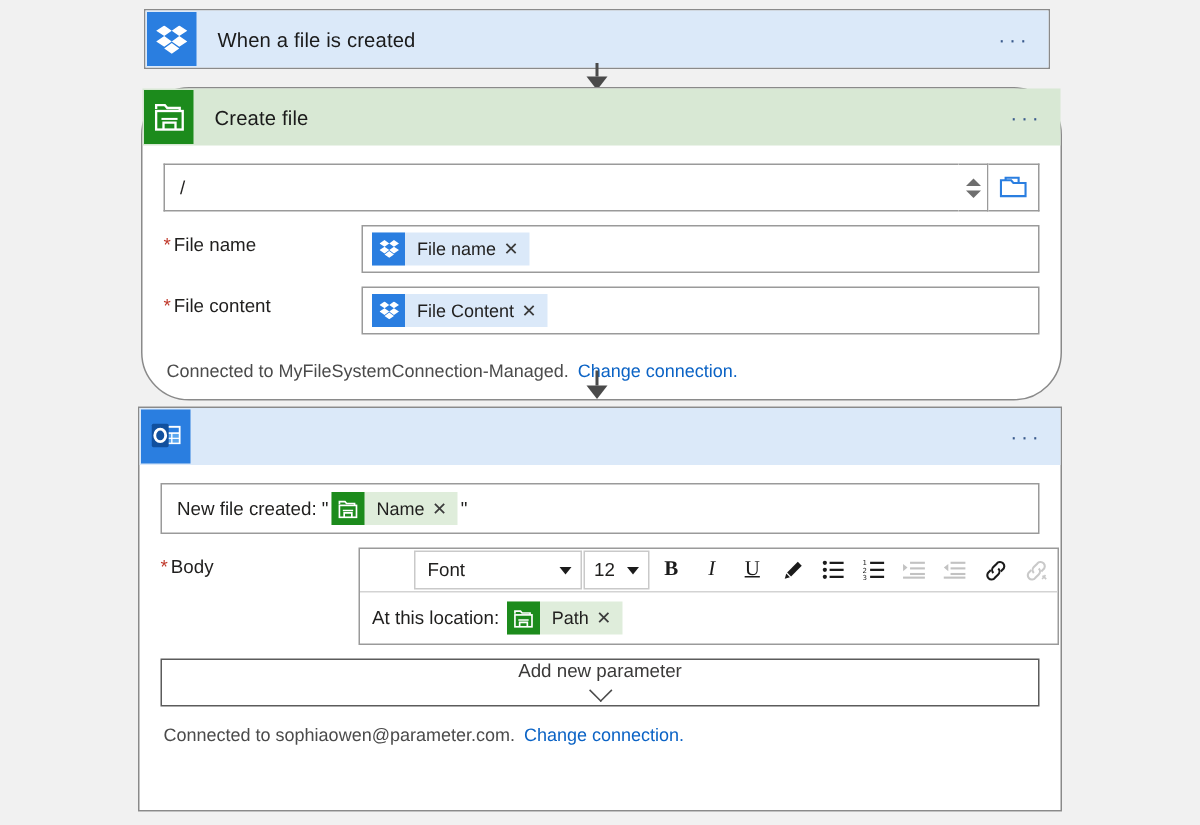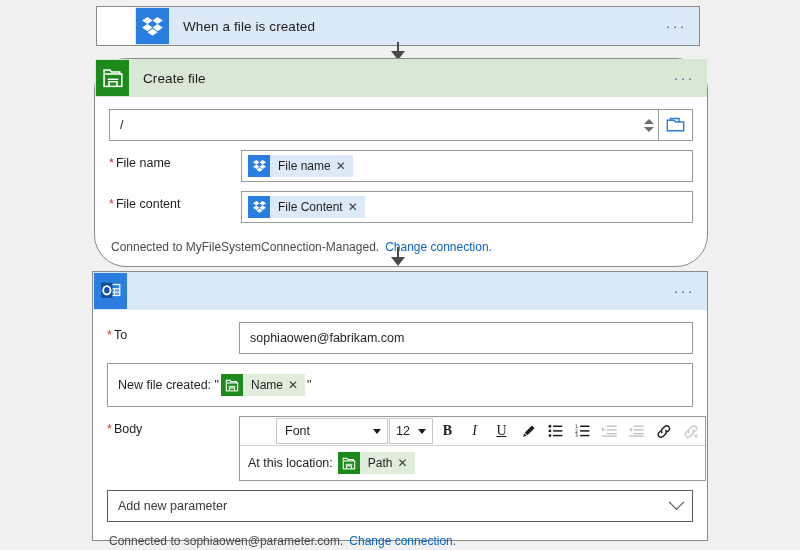--- a/index.html
+++ b/index.html
@@ -231,20 +231,21 @@
     align-items: center;
     justify-content: space-between;
     height: 32px;
     border: 1px solid #5b5b5b;
     background: #fff;
     padding: 0 10px 0 10px;
     font-size: 12.5px;
     color: #3b3a39;
     margin-top: 4px;
     cursor: pointer;
+    flex-direction: column;
   }
   .chev {
     width: 11px; height: 11px;
     border-right: 1.6px solid #4a4a4a;
     border-bottom: 1.6px solid #4a4a4a;
     transform: rotate(45deg) translate(-3px,-3px);
   }
 
   
   .arrow {
@@ -264,21 +265,21 @@
     border-left: 7px solid transparent;
     border-right: 7px solid transparent;
     border-top: 9px solid #4a4a4a;
   }
 </style>
 </head>
 <body>
 
 <div class="canvas">
 
-  <div class="card" style="left:96px; top:6px; width:604px;padding-left:38px;">
+  <div class="card" style="left:96px; top:6px; width:604px;">
     <div class="card-header blue">
       <div class="conn-icon dropbox">
         <svg width="21" height="19" viewBox="0 0 24 22" aria-hidden="true">
           <path fill="#ffffff" d="M6.2 0L0 4.1l6.2 4.1L12 4.1 6.2 0zm11.6 0L12 4.1l5.8 4.1L24 4.1 17.8 0zM0 12.3l6.2 4.1L12 12.3 6.2 8.2 0 12.3zm17.8-4.1L12 12.3l5.8 4.1 6.2-4.1-6.2-4.1zM6.2 17.7L12 21.8l5.8-4.1L12 13.6l-5.8 4.1z"></path>
         </svg>
       </div>
       <div class="card-title">When a file is created</div>
       <div class="ellipsis-btn">···</div>
     </div>
   </div>
@@ -377,33 +378,25 @@
           <rect x="16.4" y="12.8" width="4.6" height="2.7" fill="#5aa6ef"></rect>
           <rect x="1.2" y="1.6" width="12.4" height="17.2" rx="1.2" fill="#11509e"></rect>
           <ellipse cx="7.4" cy="10.2" rx="4" ry="4.6" fill="none" stroke="#ffffff" stroke-width="2.1"></ellipse>
         </svg>
       </div>
       <div class="ellipsis-btn">···</div>
     </div>
 
     <div class="card-body">
 
-      <div class="field-row">
-        <div class="field-label">
-          <span class="req">*</span><span>To</span>
-        </div>
-        <div class="field-control tall">
-          <span class="plain-value">sophiaowen@fabrikam.com</span>
-        </div>
-      </div>
 
       <div class="field-row">
         <div class="field-control tall" style="min-height:34px;">
           <span class="plain-value">New file created: "</span>
-          <span class="token green" style="margin:10px 2px;">
+          <span class="token green" style="margin:0 2px;">
             <span class="token-ico filesys">
               <svg width="14" height="13" viewBox="0 0 24 22" aria-hidden="true">
                 <path fill="none" stroke="#ffffff" stroke-width="1.9" d="M2.2 5.2V2.3h6.4l1.8 2.1h9.1v2.4"></path>
                 <rect x="2.2" y="6.6" width="19.5" height="13.6" fill="none" stroke="#ffffff" stroke-width="1.9"></rect>
                 <path fill="none" stroke="#ffffff" stroke-width="1.9" d="M7.6 20.2v-5.1h8.8v5.1"></path>
                 <path fill="none" stroke="#ffffff" stroke-width="1.6" d="M6.1 12.4h11.8"></path>
               </svg>
             </span>
             <span class="token-text">Name</span>
             <span class="token-x">✕</span>

